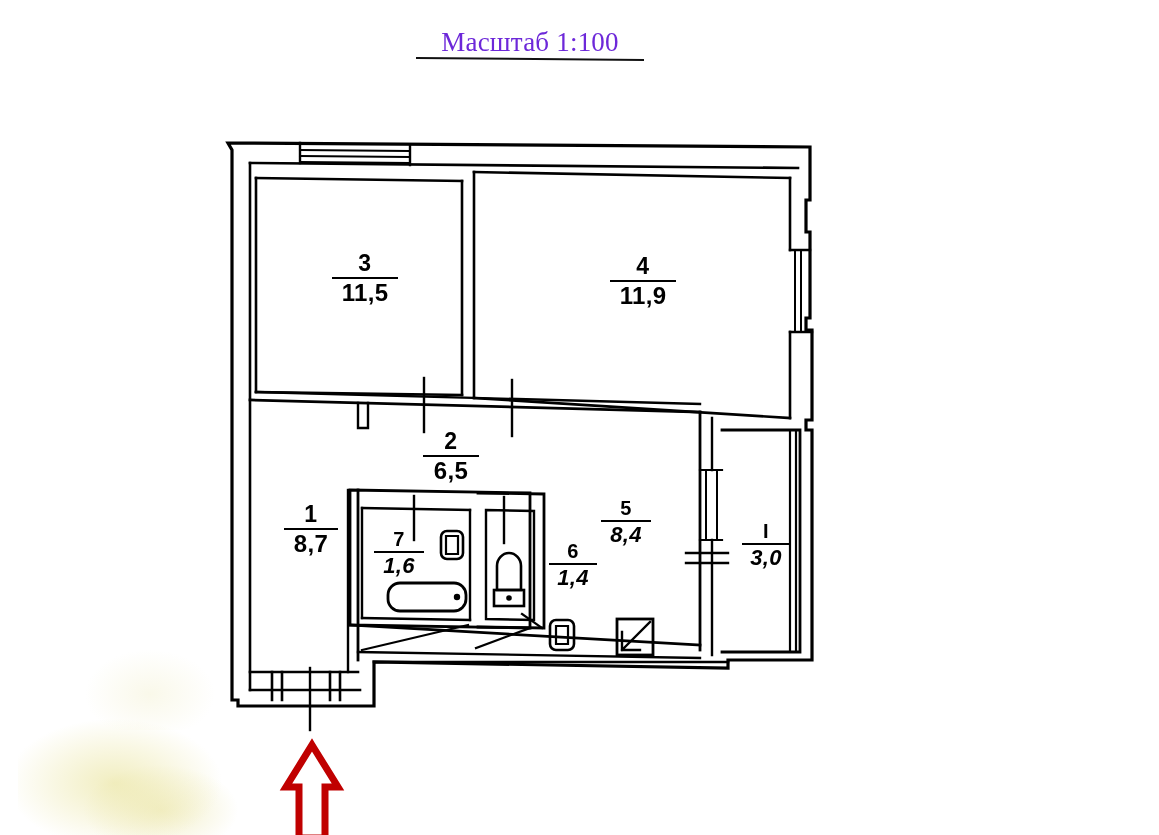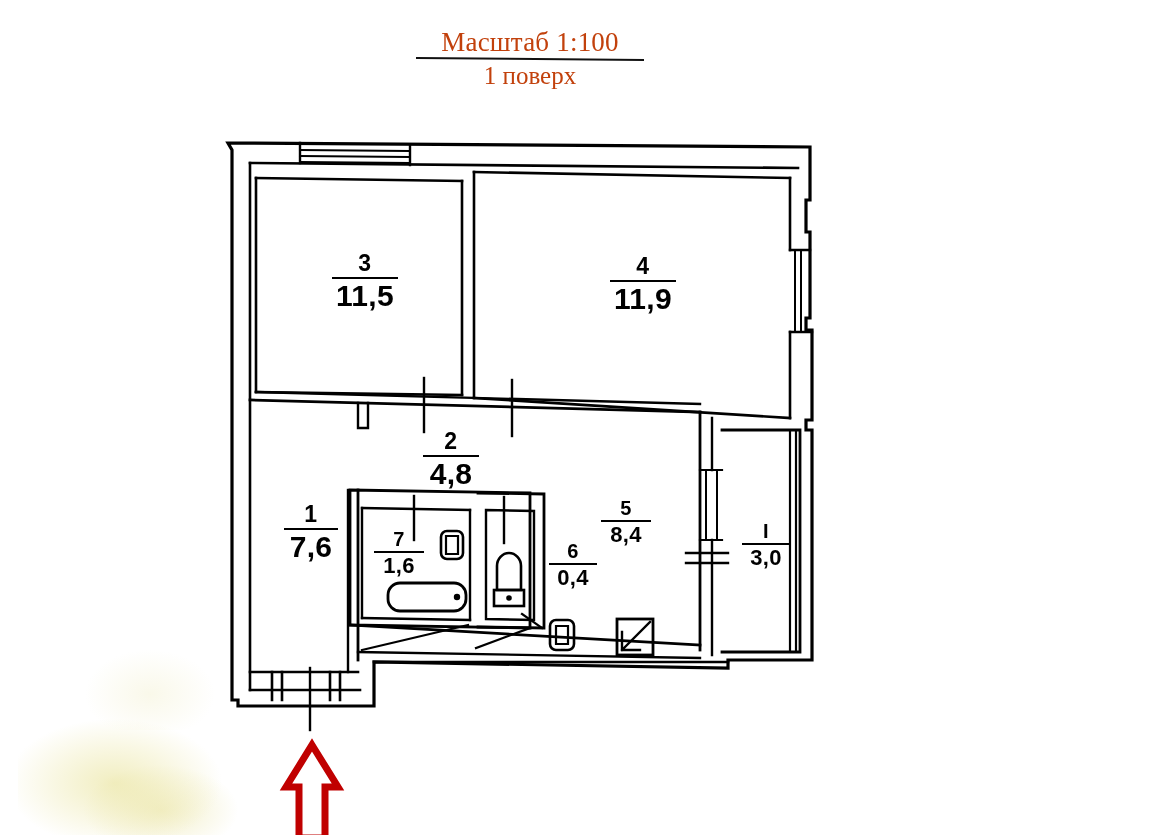--- a/index.html
+++ b/index.html
@@ -23,21 +23,21 @@
   }
 
   
   #title-block {
     position: absolute;
     left: 405px;
     top: 28px;
     width: 250px;
     text-align: center;
     line-height: 1.08;
-    color: #c2410c;
+    color: #6d28d9;
   }
   #title-scale {
     font-family: "Liberation Serif", serif;
     font-size: 27px;
     letter-spacing: 0.2px;
     white-space: nowrap;
   }
   #title-rule {
     height: 2px;
     background: #111;
@@ -74,26 +74,26 @@
     letter-spacing: 0.5px;
   }
   .room-label .bar {
     display: block;
     height: 2.4px;
     background: #000;
     margin: 2px auto 2px auto;
   }
   .room-label .area {
     display: block;
-    font-size: 30px;
+    font-size: 24px;
     letter-spacing: 0.3px;
   }
 
   .room-label.sm .num  { font-size: 20px; }
-  .room-label.sm .area { font-size: 22px; }
+  .room-label.sm .area { font-size: 22px; font-style: italic; }
 
   
   #scan-stain {
     position: absolute;
     left: 18px;
     top: 690px;
     width: 230px;
     height: 150px;
     background:
       radial-gradient(ellipse 60% 55% at 42% 62%, rgba(232,226,150,0.60) 0%, rgba(238,233,175,0.34) 45%, rgba(255,255,255,0) 78%),
@@ -111,21 +111,20 @@
   }
 </style>
 </head>
 <body>
 
 <div id="stage">
 
   <div id="title-block">
     <div id="title-scale">Масштаб 1:100</div>
     <div id="title-rule"></div>
-    <div id="title-floor">1 поверх</div>
   </div>
 
   <svg id="plan-svg" width="1159" height="835" viewBox="0 0 1159 835">
 
     <g fill="none" stroke="#000" stroke-linecap="square" stroke-linejoin="miter">
 
       <path stroke-width="3.2" d="M 228,143 L 810,147 L 810,200 L 806,200 L 806,232 L 810,232 L 810,318
                L 806,318 L 806,330 L 812,330 L 812,420 L 806,420 L 806,430
                L 812,430 L 812,660 L 728,660 L 728,668 L 374,662 L 374,706
                L 238,706 L 238,700 L 232,700 L 232,150 Z"></path>
@@ -231,39 +230,39 @@
 
   <div class="room-label" id="label-room-4" style="left:598px; top:255px; width:90px;">
     <span class="num">4</span>
     <span class="bar" style="width:66px;"></span>
     <span class="area">11,9</span>
   </div>
 
   <div class="room-label" id="label-room-2" style="left:408px; top:430px; width:86px;">
     <span class="num">2</span>
     <span class="bar" style="width:56px;"></span>
-    <span class="area">4,8</span>
+    <span class="area">6,5</span>
   </div>
 
   <div class="room-label" id="label-room-1" style="left:268px; top:503px; width:86px;">
     <span class="num">1</span>
     <span class="bar" style="width:54px;"></span>
-    <span class="area">7,6</span>
+    <span class="area">8,7</span>
   </div>
 
   <div class="room-label sm" id="label-room-7" style="left:368px; top:529px; width:62px;">
     <span class="num">7</span>
     <span class="bar" style="width:50px;"></span>
     <span class="area">1,6</span>
   </div>
 
   <div class="room-label sm" id="label-room-6" style="left:542px; top:541px; width:62px;">
     <span class="num">6</span>
     <span class="bar" style="width:48px;"></span>
-    <span class="area">0,4</span>
+    <span class="area">1,4</span>
   </div>
 
   <div class="room-label sm" id="label-room-5" style="left:590px; top:498px; width:72px;">
     <span class="num">5</span>
     <span class="bar" style="width:50px;"></span>
     <span class="area">8,4</span>
   </div>
 
   <div class="room-label sm" id="label-room-balcony" style="left:735px; top:521px; width:62px;">
     <span class="num">I</span>

